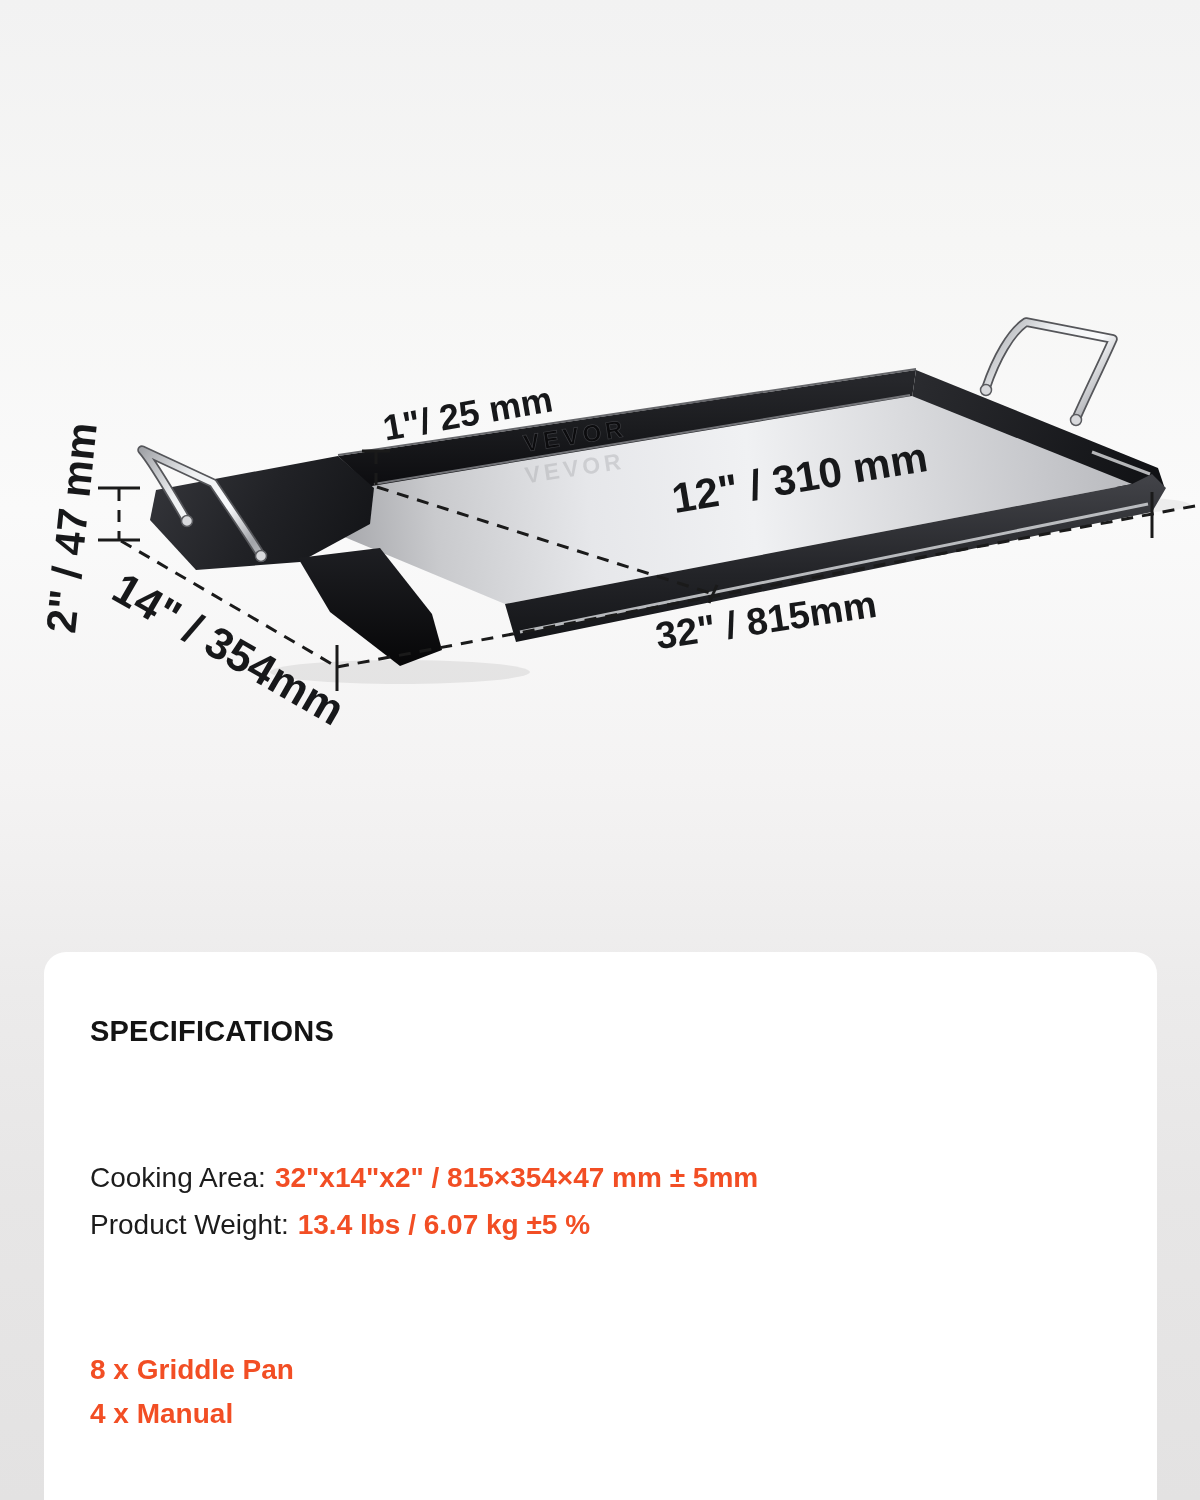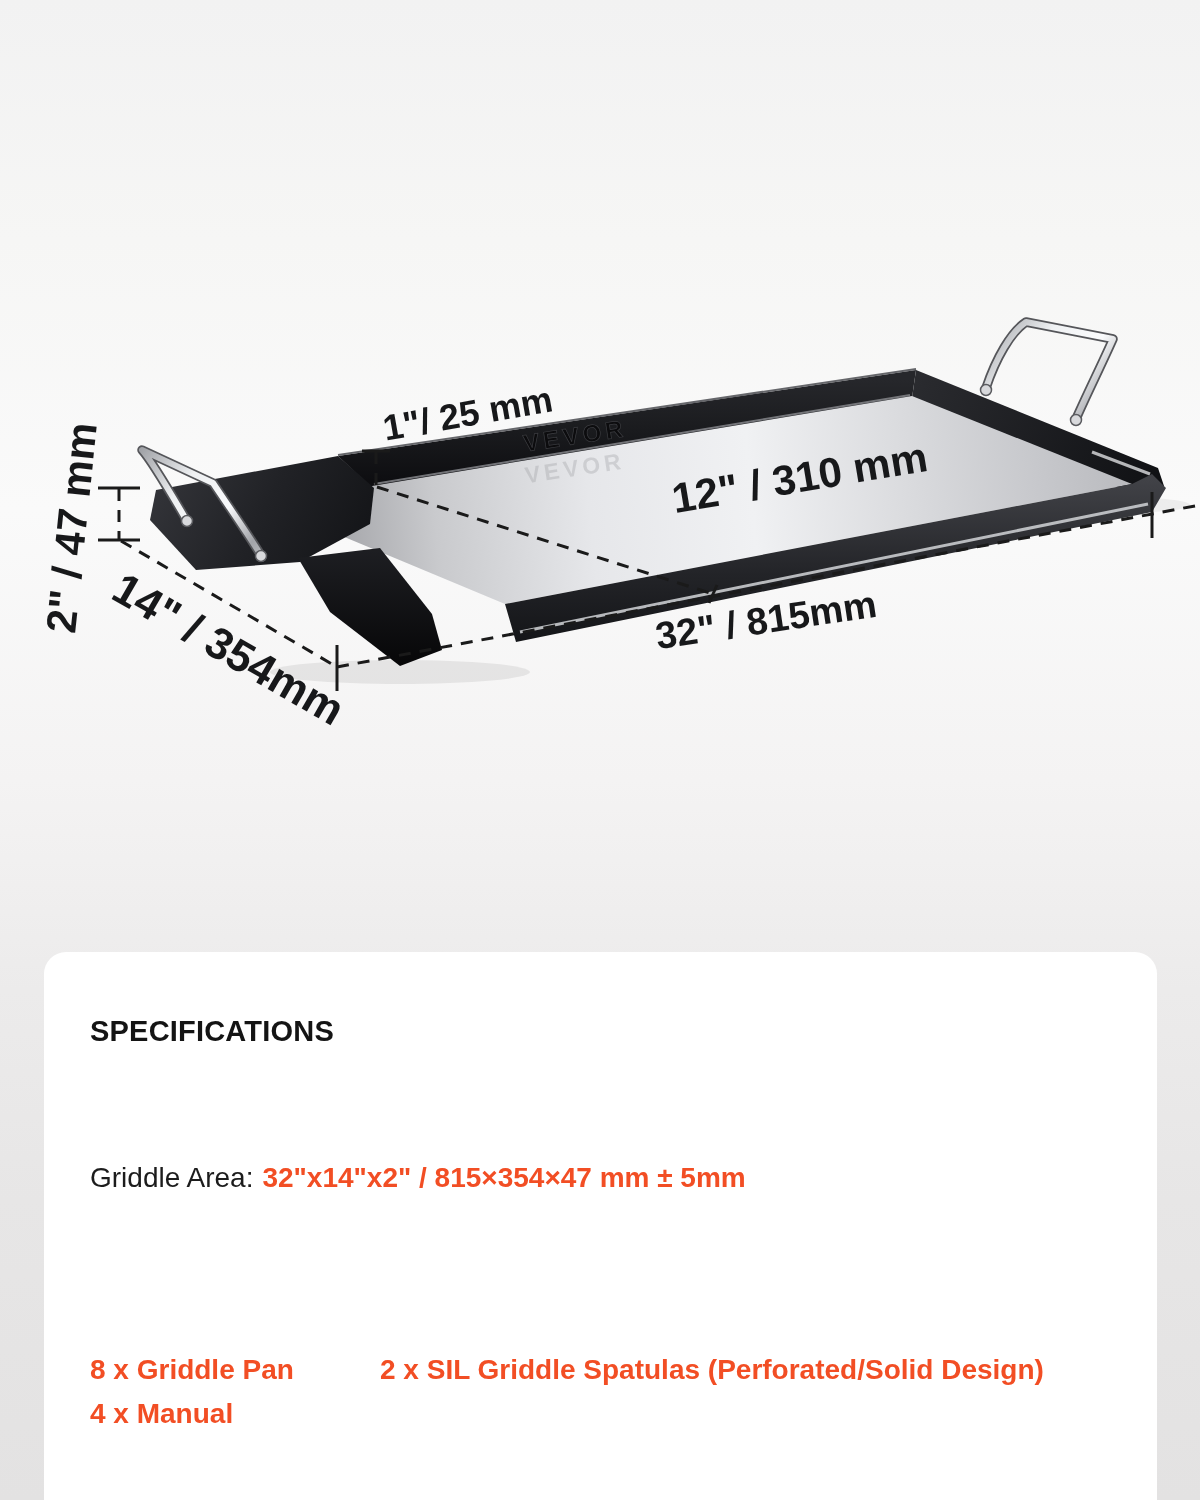--- a/index.html
+++ b/index.html
@@ -170,30 +170,30 @@
     </g>
   </svg>
 
   <section class="card">
 
     <h2 class="heading" style="top:64px">SPECIFICATIONS</h2>
 
 
 
     <div class="row" style="top:210px">
-      <span class="lbl">Griddle Area:</span><span class="val accent">32"x14"x2" / 815×354×47 mm ± 5mm</span>
+      <span class="lbl">Cooking Area:</span><span class="val accent">32"x14"x2" / 815×354×47 mm ± 5mm</span>
     </div>
 
+    <div class="row" style="top:257px">
+      <span class="lbl">Product Weight:</span><span class="val accent">13.4 lbs / 6.07 kg ±5 %</span>
+    </div>
 
 
     <div class="row" style="top:402px">
       <span class="pkgval accent">8 x Griddle Pan</span>
-      <span class="pair2" style="left:290px">
-        <span class="pkgval accent">2 x SIL Griddle Spatulas (Perforated/Solid Design)</span>
-      </span>
     </div>
 
     <div class="row" style="top:446px">
       <span class="pkgval accent">4 x Manual</span>
     </div>
 
   </section>
 </div>
 
 </body></html>

